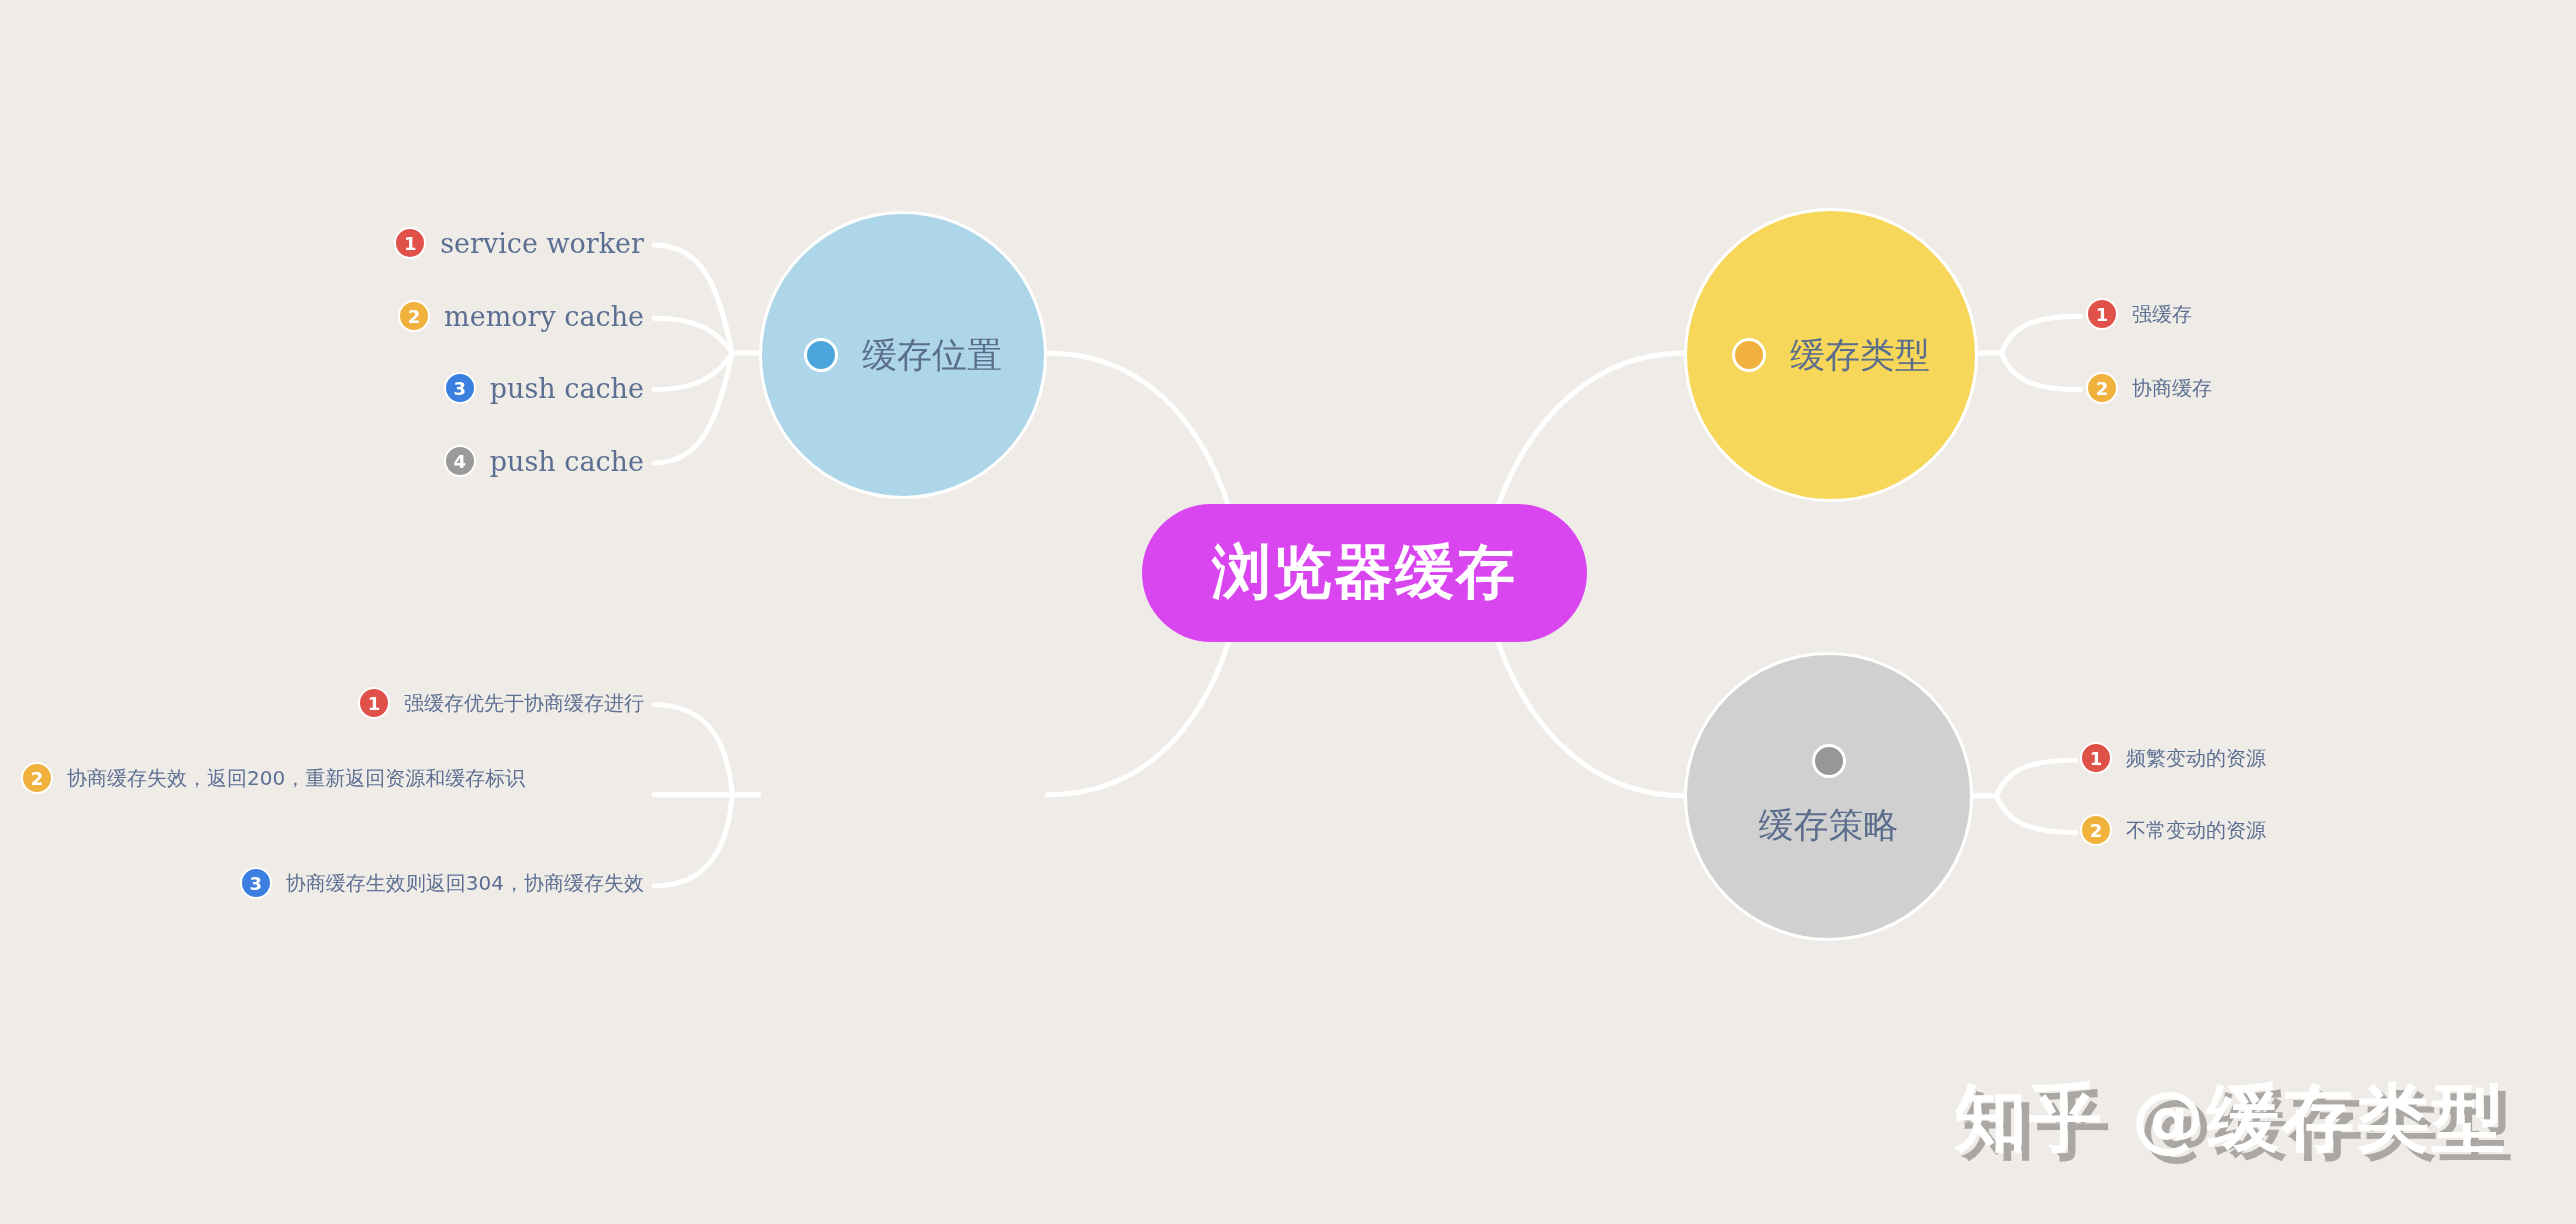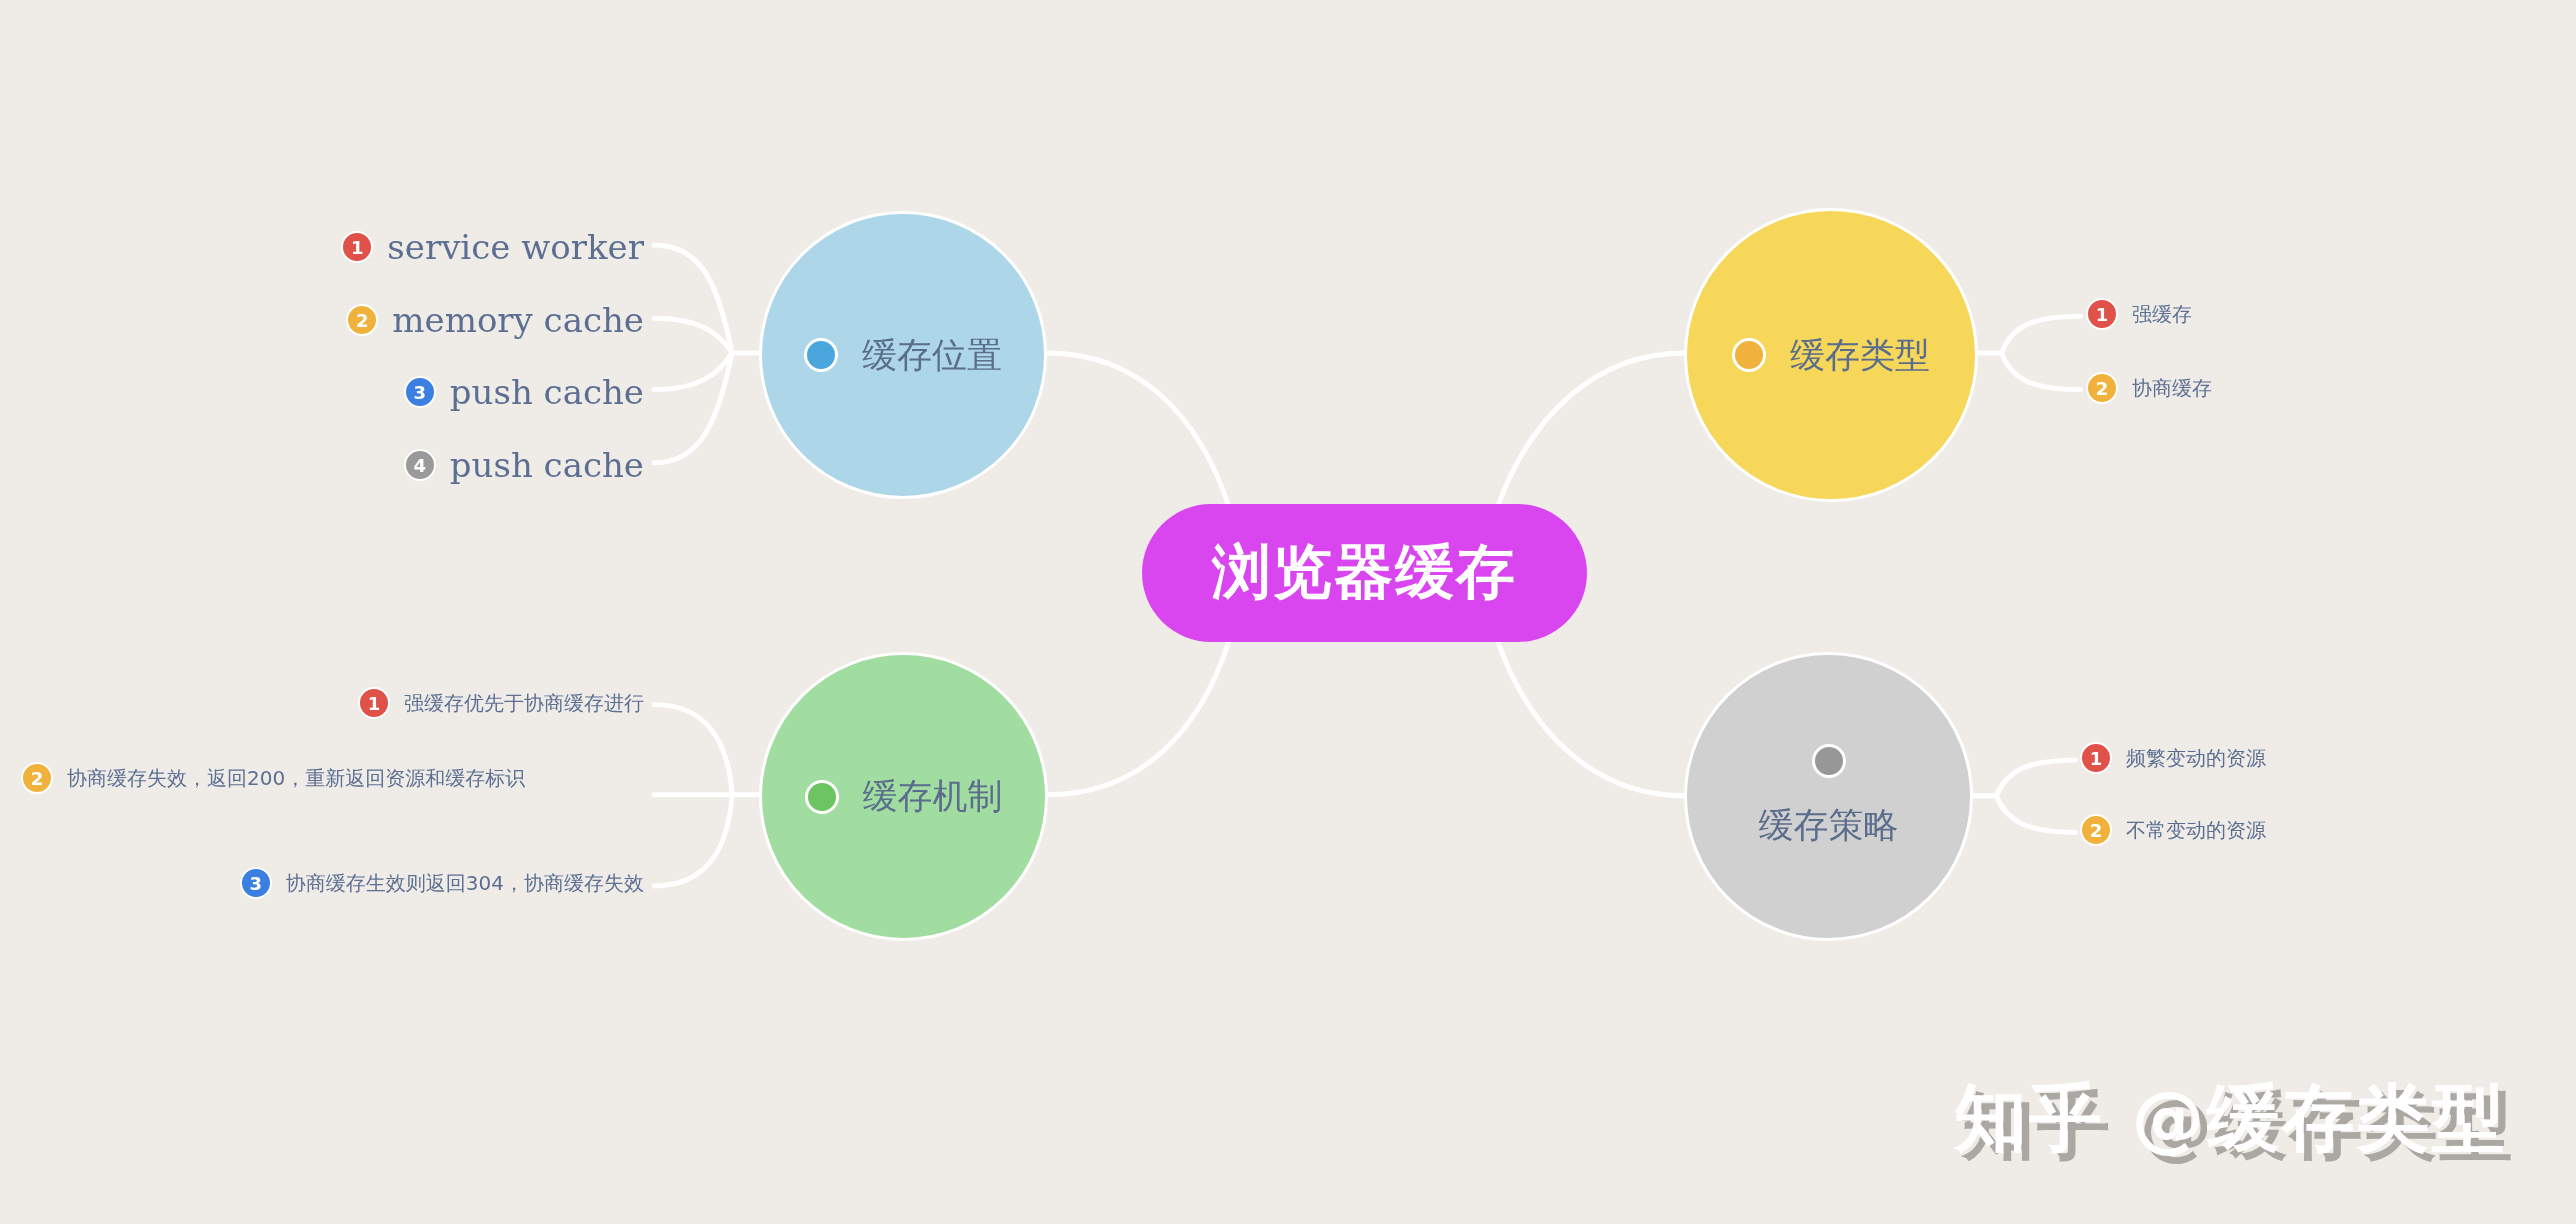--- a/index.html
+++ b/index.html
@@ -30,21 +30,21 @@
   .item {
     position: absolute; display: flex; align-items: center; gap: 14px;
     color: #5C6F92; white-space: nowrap;
   }
   .badge {
     width: 28px; height: 28px; border-radius: 50%; border: 2px solid #FFFFFF;
     box-sizing: content-box; flex: none; color: #FFFFFF; font-weight: bold;
     font-size: 18px; display: flex; align-items: center; justify-content: center;
     font-family: "DejaVu Sans", sans-serif;
   }
-  .en { font-family: "DejaVu Serif", serif; font-size: 34px; }
+  .en { font-family: "DejaVu Serif", serif; font-size: 27px; }
   .zh { font-size: 20px; }
   .multi { white-space: normal; line-height: 34px; }
   .watermark {
     position: absolute; left: 1954px; top: 1070px;
     font-size: 73px; font-weight: bold; color: #FFFFFF;
     text-shadow: 8px 8px 0 #ABA8A3; letter-spacing: 2px; white-space: nowrap;
   }
 </style>
 </head>
 <body>
@@ -87,24 +87,20 @@
   <div class="topic" style="left:759px; top:211px; background:#ADD6E9;">
     <span class="dot" style="background:#4AA6DD;"></span>
     <span class="label">缓存位置</span>
   </div>
 
   <div class="topic" style="left:1684px; top:208px; width:294px; height:294px; background:#F6D75A;">
     <span class="dot" style="background:#F0B23C;"></span>
     <span class="label">缓存类型</span>
   </div>
 
-  <div class="topic" style="left:759px; top:652px; width:289px; height:289px; background:#A1DCA0;">
-    <span class="dot" style="background:#6CC560;"></span>
-    <span class="label">缓存机制</span>
-  </div>
 
   <div class="topic" style="left:1684px; top:652px; width:289px; height:289px; background:#D0D0D0;flex-direction:column;">
     <span class="dot" style="background:#979797;"></span>
     <span class="label">缓存策略</span>
   </div>
 
   <div class="item" style="right:1932px; top:227px;">
     <span class="badge" style="background:#E0514A;">1</span>
     <span class="en">service worker</span>
   </div>

